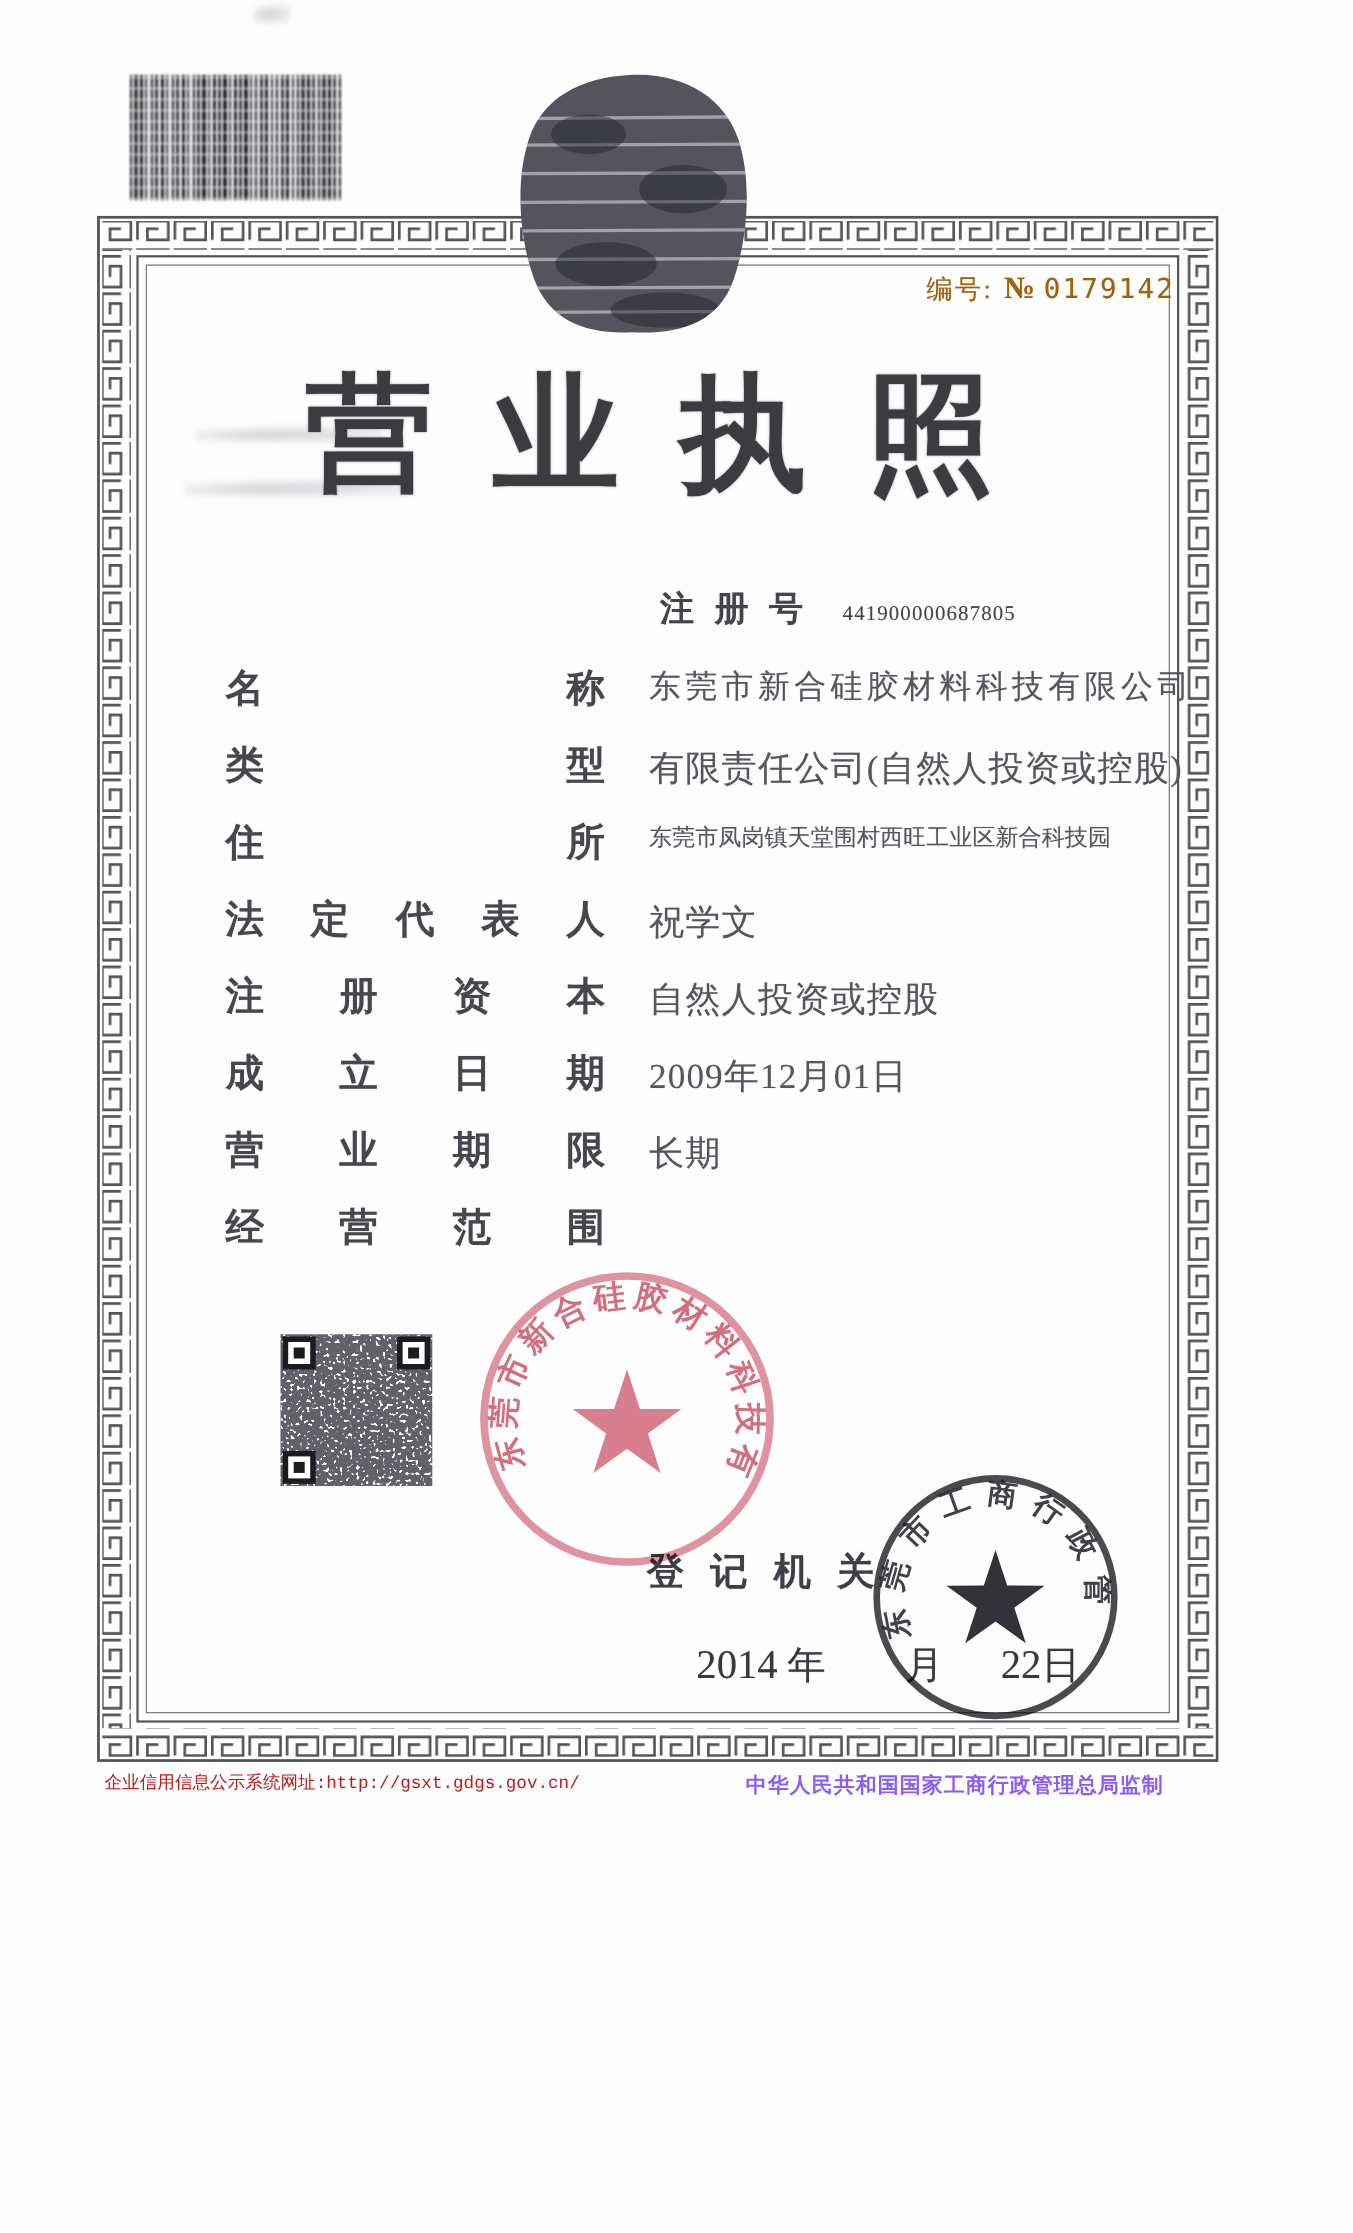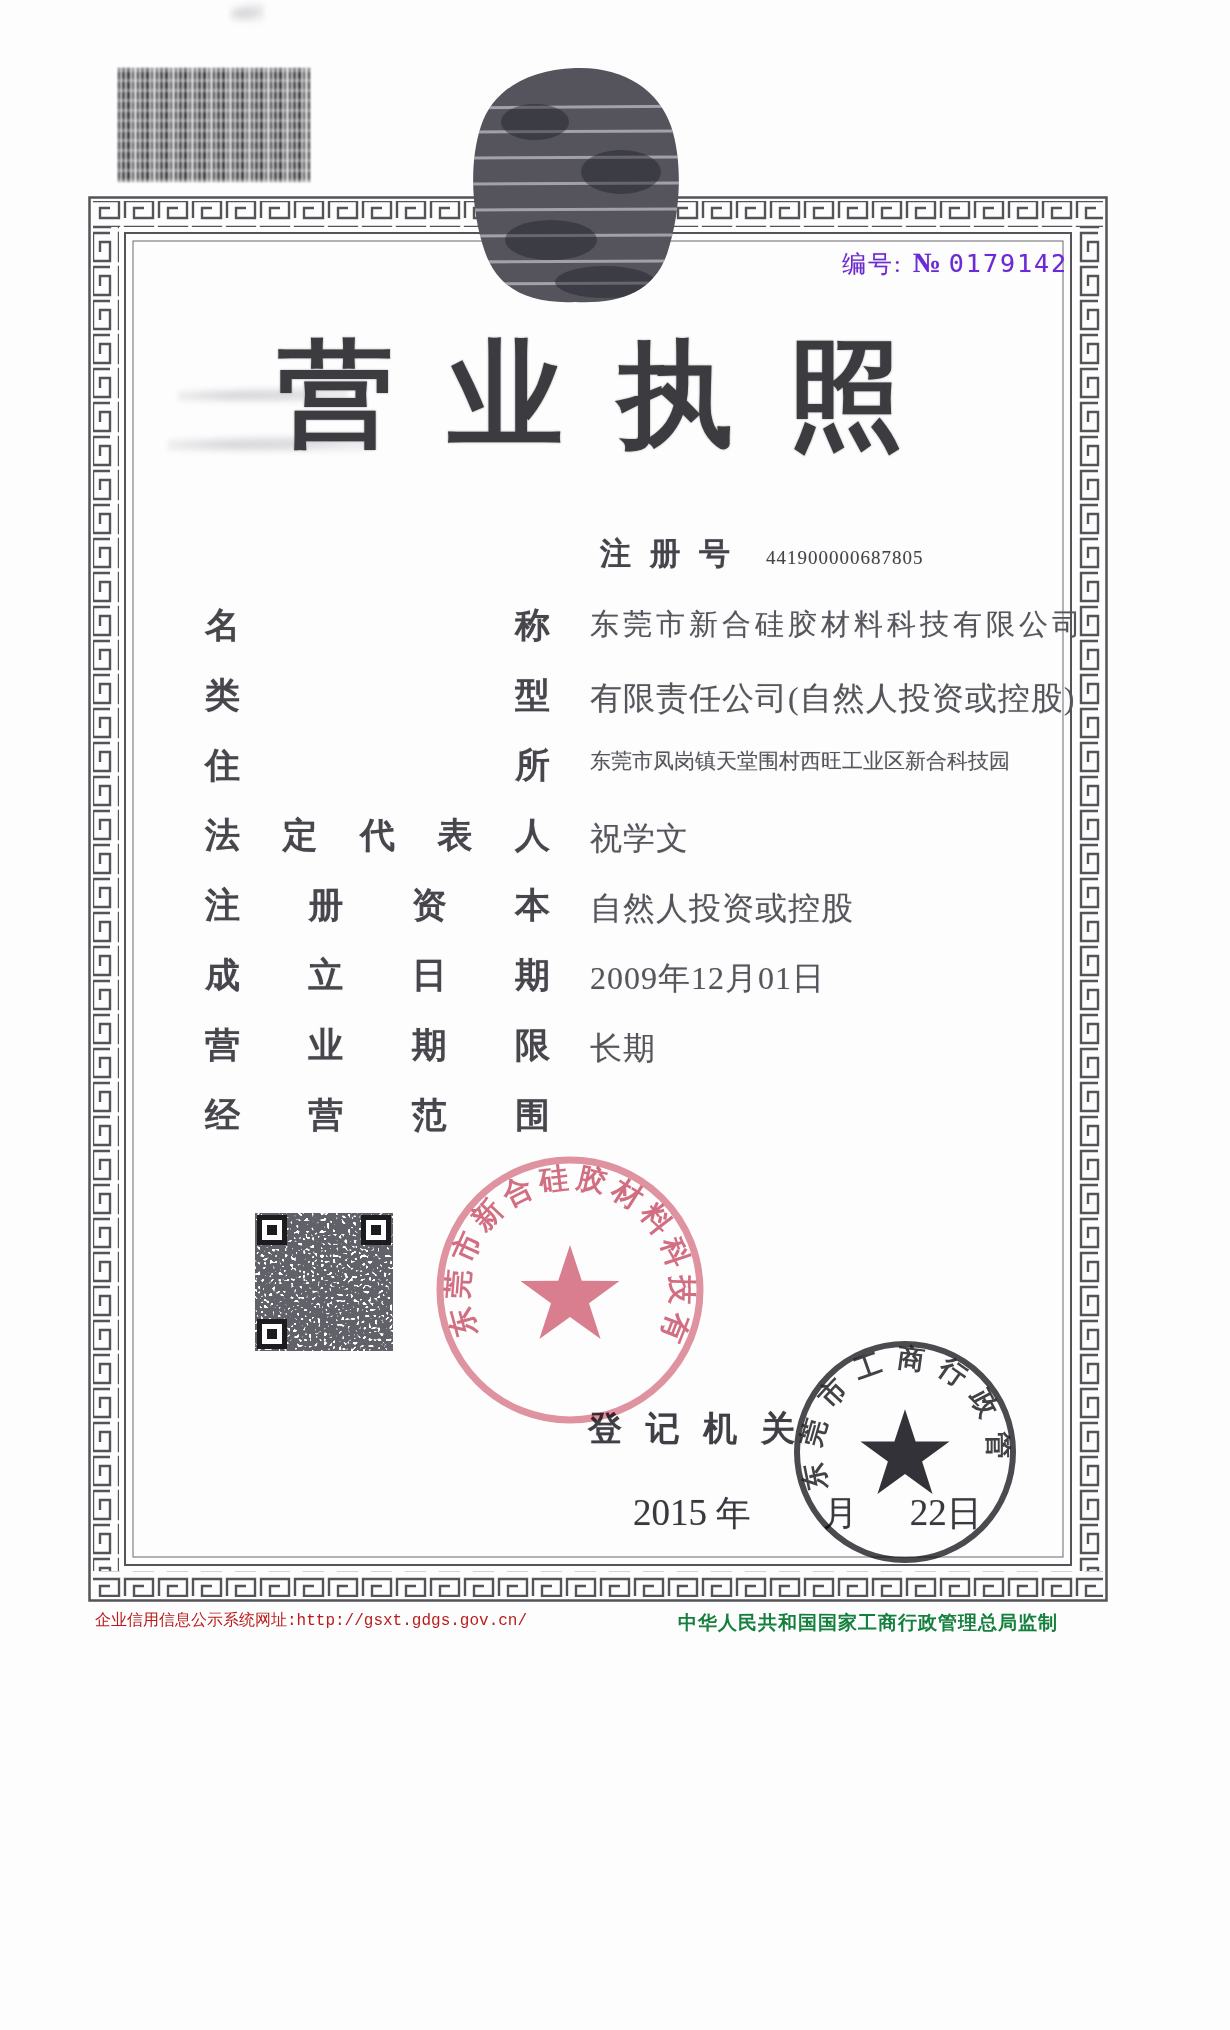--- a/index.html
+++ b/index.html
@@ -27,21 +27,21 @@
 
   .smudge{position:absolute;z-index:1;filter:blur(2.2px);background:
     radial-gradient(ellipse at 30% 50%,rgba(110,110,125,.22),transparent 60%),
     radial-gradient(ellipse at 75% 40%,rgba(110,110,125,.18),transparent 65%);}
   .smudge.s1{left:178px;top:386px;width:170px;height:20px;}
   .smudge.s2{left:168px;top:434px;width:200px;height:22px;}
   .smudge.s3{left:230px;top:2px;width:34px;height:24px;}
 
   
   .serial{position:absolute;left:842px;top:247px;z-index:2;white-space:nowrap;
-    color:#6d28d9;text-shadow:0 0 1px rgba(70,70,80,.35);}
+    color:#a16207;text-shadow:0 0 1px rgba(70,70,80,.35);}
   .serial .lbl{font-size:24px;letter-spacing:2px;}
   .serial .nosym{font-size:28px;font-weight:700;margin:0 8px 0 10px;}
   .serial .num{font-size:25px;font-family:"DejaVu Sans Mono",monospace;letter-spacing:2px;}
 
   .title{position:absolute;left:278px;top:318px;z-index:2;margin:0;
     font-family:Liberation Mono, monospace;font-size:115px;font-weight:700;
     letter-spacing:55px;color:#3b3b40;white-space:nowrap;
     text-shadow:0 0 2px rgba(40,40,45,.5);}
 
   .regno{position:absolute;left:600px;top:533px;z-index:2;display:flex;align-items:baseline;
@@ -65,21 +65,21 @@
     font-size:34px;font-weight:700;color:#3f3f45;text-shadow:0 0 1px rgba(70,70,80,.35);}
 
   .dateline{position:absolute;left:633px;top:1490px;z-index:4;white-space:nowrap;
     color:#38383e;font-size:35px;text-shadow:0 0 1px rgba(60,60,70,.35);}
   .dateline .gap1{display:inline-block;width:72px;}
   .dateline .gap2{display:inline-block;width:52px;}
   .dateline .digit{font-family:"Liberation Serif",serif;font-size:37px;}
 
   .footer{position:absolute;top:1610px;z-index:2;color:#b91c1c;}
   .footer.left{left:95px;font-size:16px;font-family:"Liberation Mono",monospace;letter-spacing:0;}
-  .footer.right{left:678px;font-size:19px;font-weight:600;letter-spacing:1px;color:#15803d;}
+  .footer.right{left:678px;font-size:19px;font-weight:600;letter-spacing:1px;color:#8b5cf6;}
 
   [data-spread]{display:flex;justify-content:space-between;}
   [data-spread] i{font-style:normal;}
 </style>
 </head>
 <body>
 
 <div class="page">
 
   <div class="barcode"></div>
@@ -247,21 +247,21 @@
   </svg>
 
   <div class="registry" data-spread="true">
       <i>登</i>
       <i>记</i>
       <i>机</i>
       <i>关</i>
     </div>
 
   <div class="dateline">
-    <span class="digit">2015</span>
+    <span class="digit">2014</span>
     <span>年</span><span class="gap1"></span><span>月</span><span class="gap2"></span><span class="digit">22</span><span>日</span>
   </div>
 
   <svg class="seal black" width="240" height="240" viewBox="0 0 240 240" xmlns="http://www.w3.org/2000/svg">
     <circle cx="120" cy="120" r="108" fill="none" stroke="rgba(34,34,40,0.82)" stroke-width="6"></circle>
     <path id="authArc" d="M43.9 155.5 A84 84 0 1 1 196.1 155.5" fill="none"></path>
     <text font-size="27" letter-spacing="13" fill="rgba(32,32,38,0.85)">
       <textPath href="#authArc" startOffset="0">东莞市工商行政管理局</textPath>
     </text>
     <polygon transform="translate(120,124) scale(0.9)" fill="rgba(28,28,34,0.9)" points="0,-52 -11.8,-16.2 -49.5,-16.1 -19,6.2 -30.6,42.1 0,20 30.6,42.1 19,6.2 49.5,-16.1 11.8,-16.2"></polygon>

